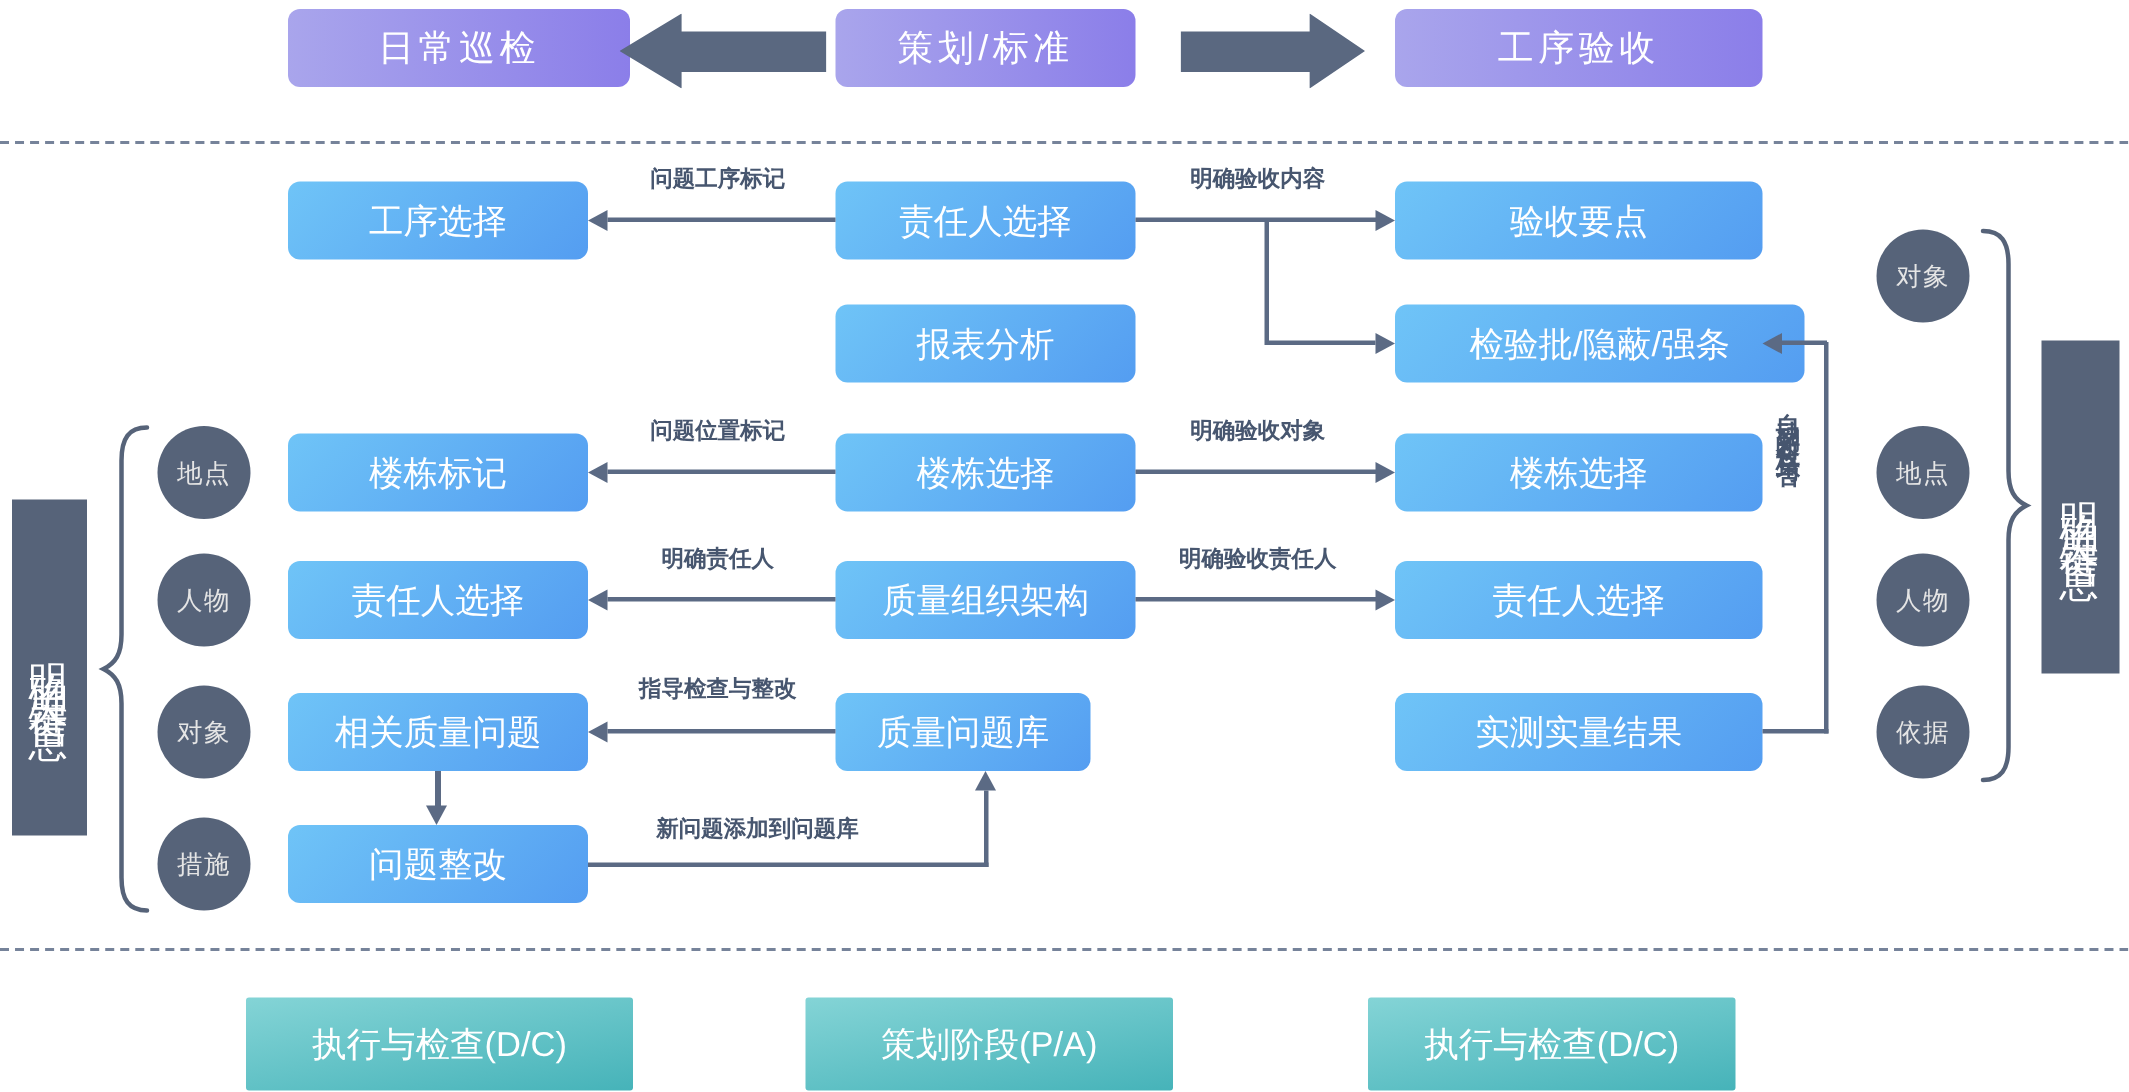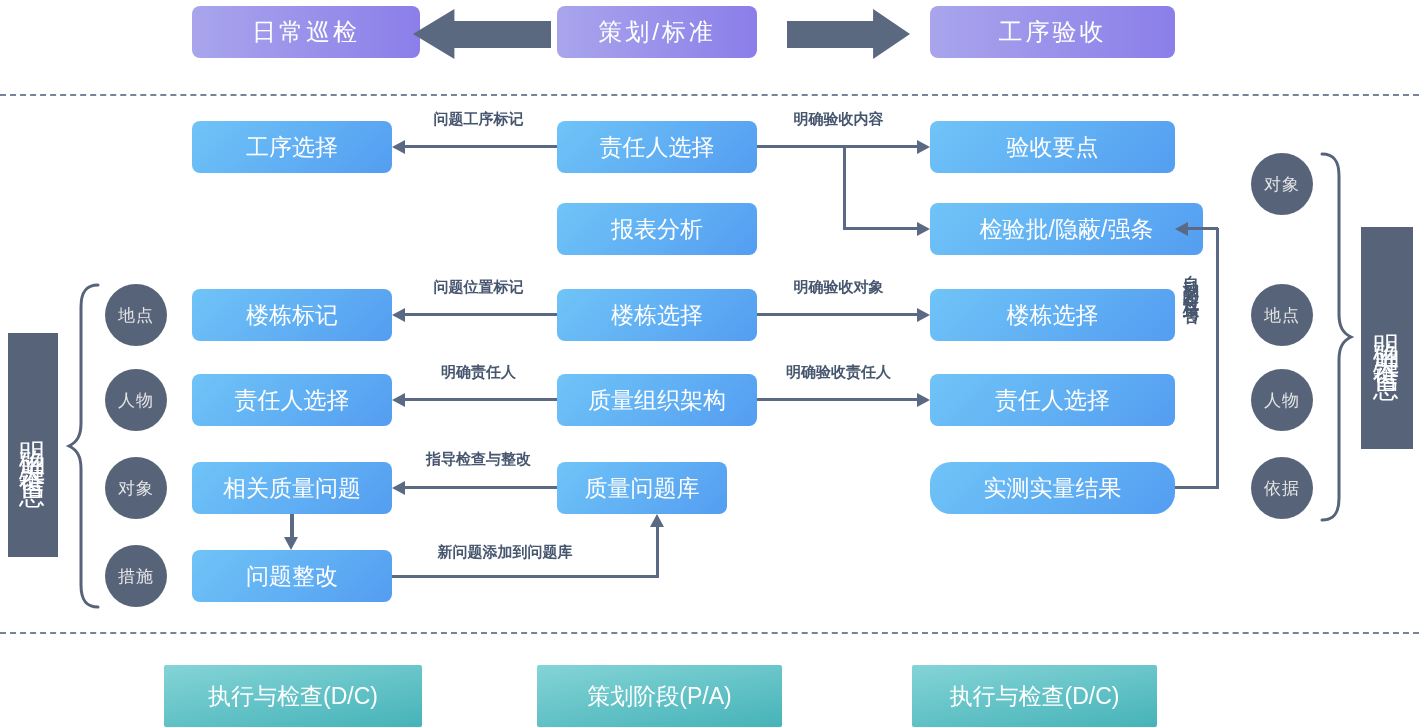--- a/index.html
+++ b/index.html
@@ -54,21 +54,21 @@
   <div class="box blue" style="left:557px;top:121px;width:200px;">责任人选择</div>
   <div class="box blue" style="left:557px;top:203px;width:200px;">报表分析</div>
   <div class="box blue" style="left:557px;top:289px;width:200px;">楼栋选择</div>
   <div class="box blue" style="left:557px;top:374px;width:200px;">质量组织架构</div>
   <div class="box blue" style="left:557px;top:462px;width:170px;">质量问题库</div>
 
   <div class="box blue" style="left:930px;top:121px;width:245px;">验收要点</div>
   <div class="box blue" style="left:930px;top:203px;width:273px;">检验批/隐蔽/强条</div>
   <div class="box blue" style="left:930px;top:289px;width:245px;">楼栋选择</div>
   <div class="box blue" style="left:930px;top:374px;width:245px;">责任人选择</div>
-  <div class="box blue" style="left:930px;top:462px;width:245px;border-radius:21px;">实测实量结果</div>
+  <div class="box blue" style="left:930px;top:462px;width:245px;">实测实量结果</div>
 
   <div class="hline" style="left:405px;top:145px;width:152px;"></div>
   <div class="arr a-left" style="left:392px;top:140px;"></div>
   <div class="lbl" style="left:400px;top:110px;width:157px;">问题工序标记</div>
 
   <div class="hline" style="left:757px;top:145px;width:161px;"></div>
   <div class="arr a-right" style="left:917px;top:140px;"></div>
   <div class="vline" style="left:843px;top:147px;height:83px;"></div>
   <div class="hline" style="left:845px;top:227px;width:72px;"></div>
   <div class="arr a-right" style="left:917px;top:222px;"></div>

